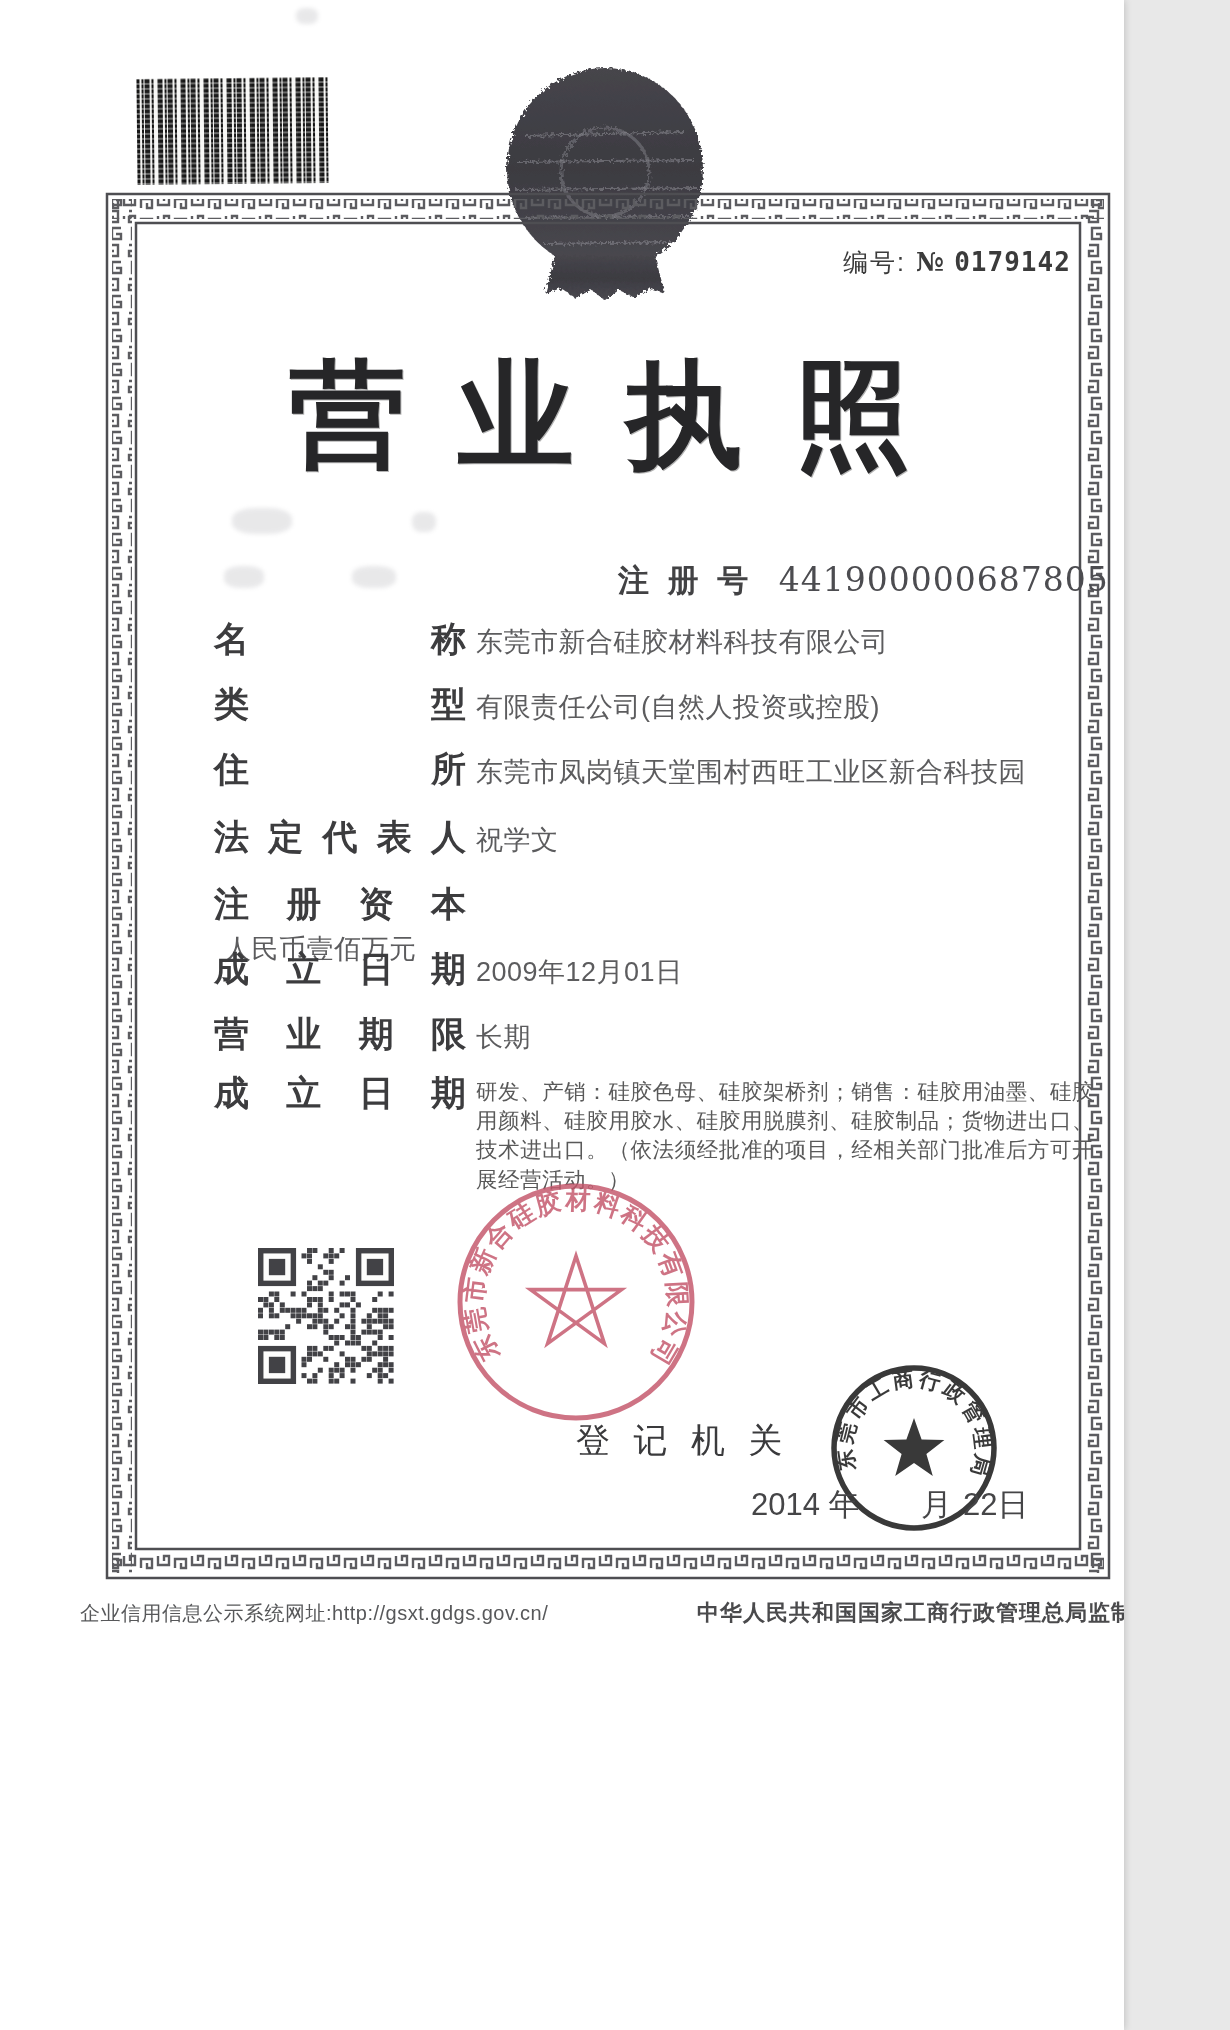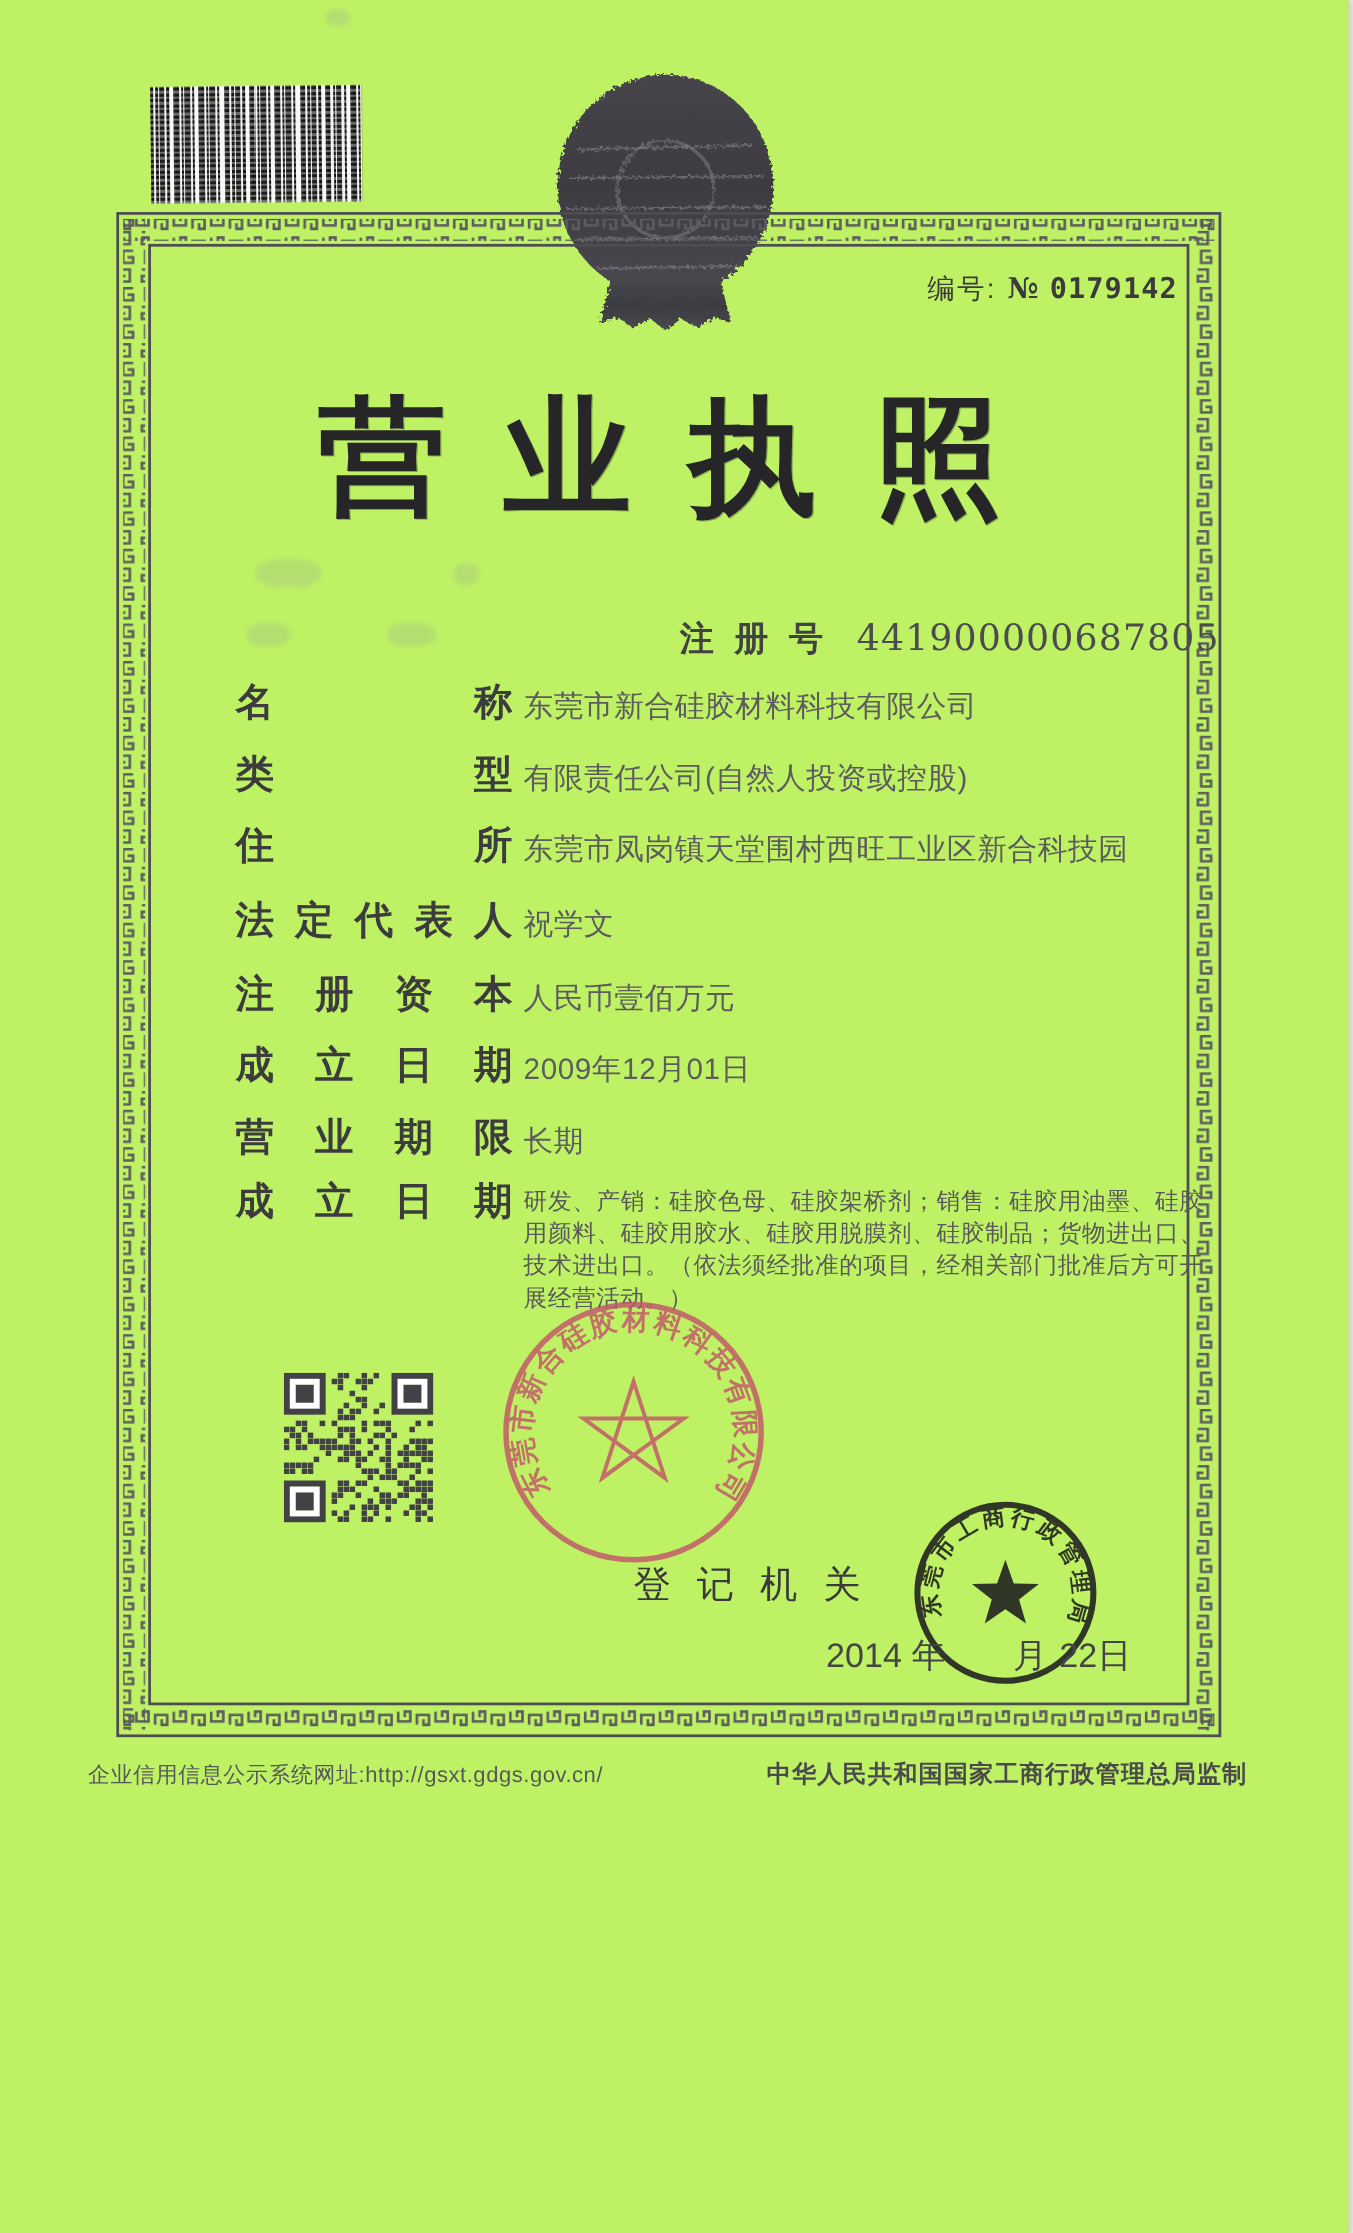--- a/index.html
+++ b/index.html
@@ -1,17 +1,17 @@
 <!DOCTYPE html>
 <html><head>
 <meta charset="utf-8">
 <style>
   html,body{margin:0;padding:0;}
   body{background:#e8e8e8;font-family:"Liberation Sans","DejaVu Sans",sans-serif;}
-  #page{position:relative;width:1226px;height:2030px;background:#bef264;overflow:hidden;
+  #page{position:relative;width:1124px;height:2030px;background:#ffffff;overflow:hidden;
         box-shadow:0 0 8px rgba(0,0,0,.2);}
   .abs{position:absolute;}
 
   
   .barcode{left:137px;top:78px;width:192px;height:106px;
     background:
       repeating-linear-gradient(0deg, rgba(253,253,252,.35) 0 2px, rgba(0,0,0,0) 2px 5px),
       repeating-linear-gradient(90deg,#161616 0 3px,#f2f2f0 3px 5px,#161616 5px 7px,#fbfbfa 7px 8px,
         #1c1c1c 8px 13px,#efefed 13px 15px,#101010 15px 17px,#f6f6f4 17px 21px,#222 21px 23px);
     transform:rotate(-.6deg);filter:blur(.3px);}
@@ -148,21 +148,21 @@
     <div class="val">有限责任公司(自然人投资或控股)</div>
   </div>
   <div class="row" style="top:748px;align-items:center;">
     <div class="lbl">住所</div>
     <div class="val">东莞市凤岗镇天堂围村西旺工业区新合科技园</div>
   </div>
   <div class="row" style="top:816px;">
     <div class="lbl">法定代表人</div>
     <div class="val">祝学文</div>
   </div>
-  <div class="row" style="top:883px;">
+  <div class="row" style="top:883px;flex-direction:column;">
     <div class="lbl">注册资本</div>
     <div class="val">人民币壹佰万元</div>
   </div>
   <div class="row" style="top:948px;">
     <div class="lbl">成立日期</div>
     <div class="val">2009年12月01日</div>
   </div>
   <div class="row" style="top:1013px;">
     <div class="lbl">营业期限</div>
     <div class="val">长期</div>

